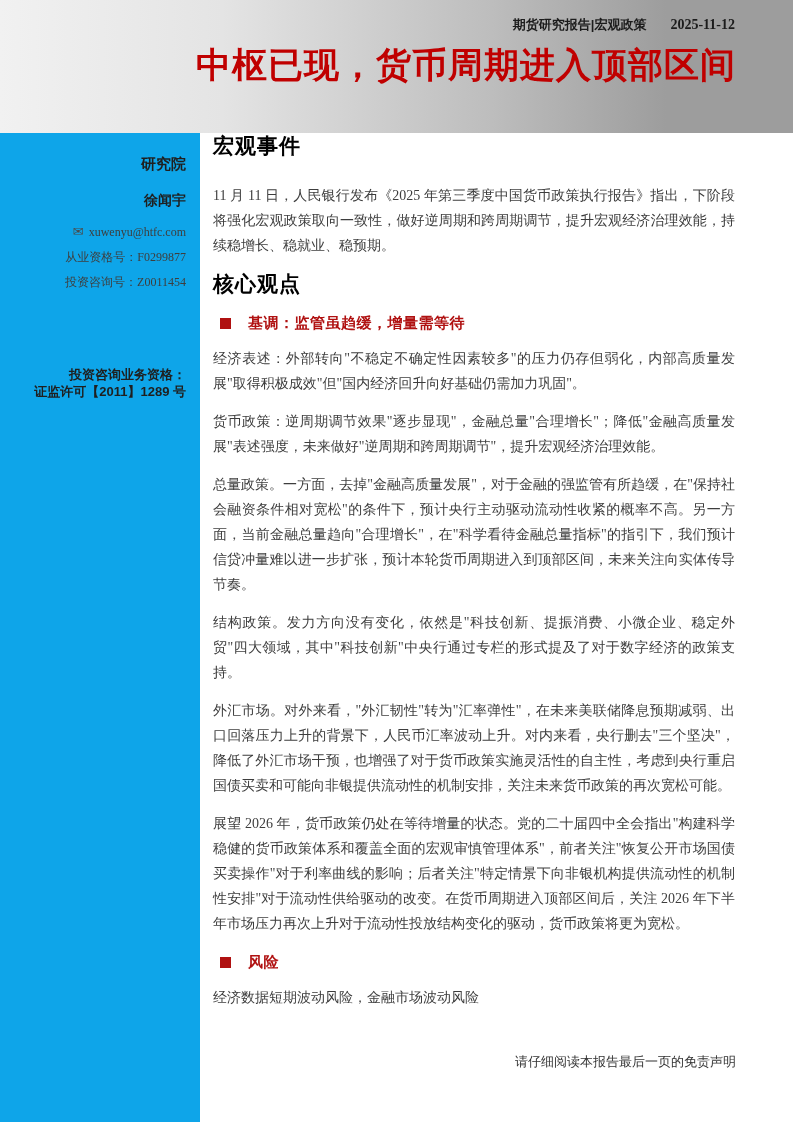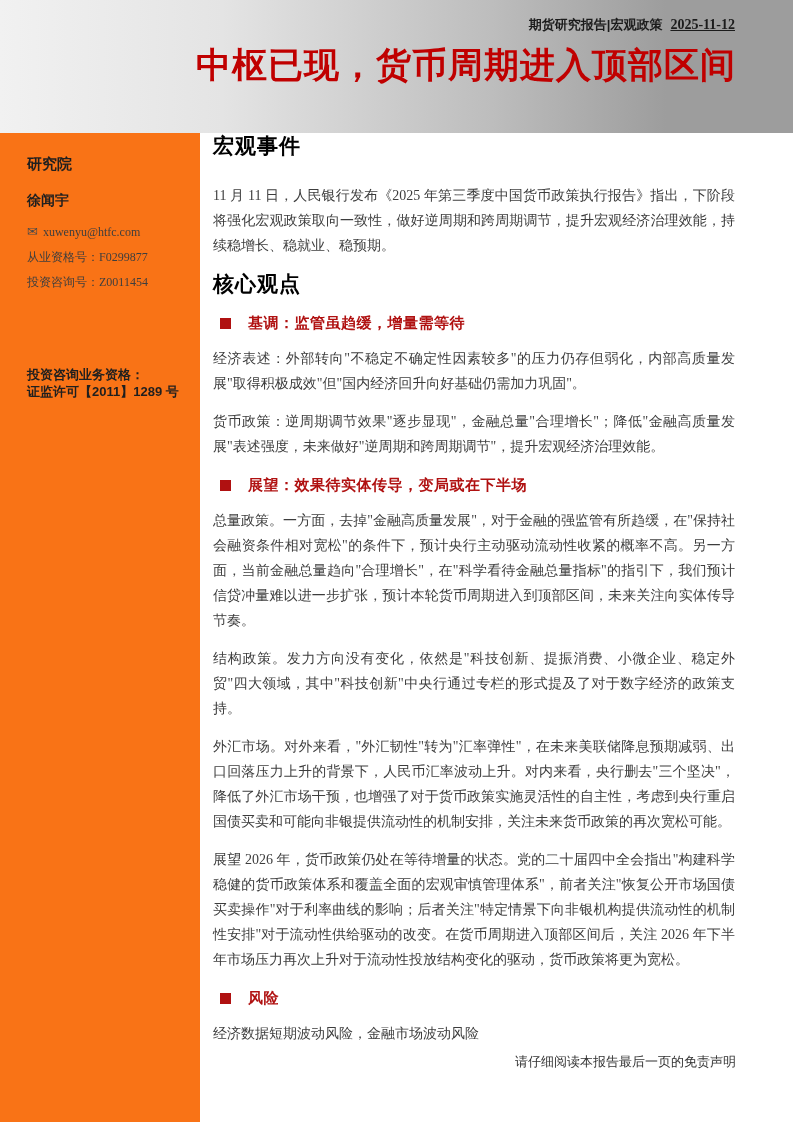--- a/index.html
+++ b/index.html
@@ -25,37 +25,37 @@
   }
   .brand-en{
     font-family:"Liberation Sans","DejaVu Sans",sans-serif;
     font-weight:bold;font-size:9px;letter-spacing:1.6px;color:#8b8b8b;
     margin-top:4px;white-space:nowrap;
   }
   .meta{
     position:absolute;right:58px;top:15px;text-align:right;white-space:nowrap;color:#1c1c1c;
   }
   .meta .meta-type{font-family:"Liberation Sans","DejaVu Sans",sans-serif;font-weight:bold;font-size:13px;}
-  .meta .meta-date{font-family:"Liberation Serif","DejaVu Serif",serif;font-weight:bold;font-size:14px;margin-left:4px;text-decoration:underline;}
+  .meta .meta-date{font-family:"Liberation Serif","DejaVu Serif",serif;font-weight:bold;font-size:14px;margin-left:20px;}
   .report-title{
     position:absolute;right:57px;top:42px;
     font-family:"Liberation Sans","DejaVu Sans",sans-serif;
     font-weight:bold;font-size:35px;letter-spacing:1px;color:#C00000;white-space:nowrap;
   }
   .report-series{
     position:absolute;right:55px;top:98px;
     font-family:"Liberation Sans","DejaVu Sans",sans-serif;
     font-weight:bold;font-size:19px;color:#C00000;white-space:nowrap;letter-spacing:.5px;
   }
 
   
   .sidebar{
     position:absolute;left:0;top:133px;width:200px;height:989px;
-    background:#f97316;box-sizing:border-box;
-    padding:22px 14px 0 27px;color:#3e3e3e;
+    background:#0ea5e9;box-sizing:border-box;
+    padding:22px 14px 0 27px;color:#3e3e3e;text-align:right;
   }
   .sb-dept{font-family:"Liberation Sans","DejaVu Sans",sans-serif;font-weight:bold;font-size:15px;color:#1f1f1f;margin:0 0 18px 0;}
   .sb-analyst{font-family:"Liberation Sans","DejaVu Sans",sans-serif;font-weight:bold;font-size:14px;color:#1f1f1f;margin:0 0 14px 0;}
   .sb-row{font-size:12px;line-height:15px;margin:0 0 10px 0;white-space:nowrap;}
   .sb-mail-icon{font-size:13px;margin-right:5px;color:#4a4a4a;}
   .sb-license{
     margin-top:76px;
     font-family:"Liberation Sans","DejaVu Sans",sans-serif;
     font-weight:bold;font-size:13px;line-height:17px;color:#1f1f1f;white-space:nowrap;
   }
@@ -132,24 +132,20 @@
 
     <div class="sec-title second">核心观点</div>
 
     <div class="bullet first">
       <span class="sq"></span>
       <span class="bullet-text">基调：监管虽趋缓，增量需等待</span>
     </div>
     <p>经济表述：外部转向"不稳定不确定性因素较多"的压力仍存但弱化，内部高质量发展"取得积极成效"但"国内经济回升向好基础仍需加力巩固"。</p>
     <p>货币政策：逆周期调节效果"逐步显现"，金融总量"合理增长"；降低"金融高质量发展"表述强度，未来做好"逆周期和跨周期调节"，提升宏观经济治理效能。</p>
 
-    <div class="bullet">
-      <span class="sq"></span>
-      <span class="bullet-text">展望：效果待实体传导，变局或在下半场</span>
-    </div>
     <p>总量政策。一方面，去掉"金融高质量发展"，对于金融的强监管有所趋缓，在"保持社会融资条件相对宽松"的条件下，预计央行主动驱动流动性收紧的概率不高。另一方面，当前金融总量趋向"合理增长"，在"科学看待金融总量指标"的指引下，我们预计信贷冲量难以进一步扩张，预计本轮货币周期进入到顶部区间，未来关注向实体传导节奏。</p>
     <p>结构政策。发力方向没有变化，依然是"科技创新、提振消费、小微企业、稳定外贸"四大领域，其中"科技创新"中央行通过专栏的形式提及了对于数字经济的政策支持。</p>
     <p>外汇市场。对外来看，"外汇韧性"转为"汇率弹性"，在未来美联储降息预期减弱、出口回落压力上升的背景下，人民币汇率波动上升。对内来看，央行删去"三个坚决"，降低了外汇市场干预，也增强了对于货币政策实施灵活性的自主性，考虑到央行重启国债买卖和可能向非银提供流动性的机制安排，关注未来货币政策的再次宽松可能。</p>
     <p>展望 2026 年，货币政策仍处在等待增量的状态。党的二十届四中全会指出"构建科学稳健的货币政策体系和覆盖全面的宏观审慎管理体系"，前者关注"恢复公开市场国债买卖操作"对于利率曲线的影响；后者关注"特定情景下向非银机构提供流动性的机制性安排"对于流动性供给驱动的改变。在货币周期进入顶部区间后，关注 2026 年下半年市场压力再次上升对于流动性投放结构变化的驱动，货币政策将更为宽松。</p>
 
     <div class="bullet">
       <span class="sq"></span>
       <span class="bullet-text">风险</span>
     </div>
     <p>经济数据短期波动风险，金融市场波动风险</p>

